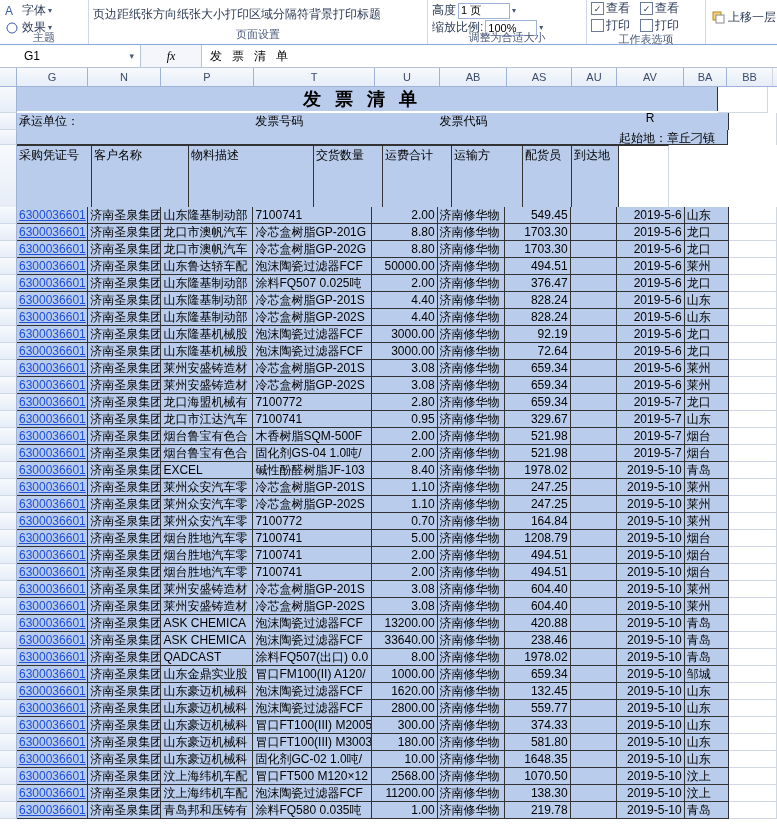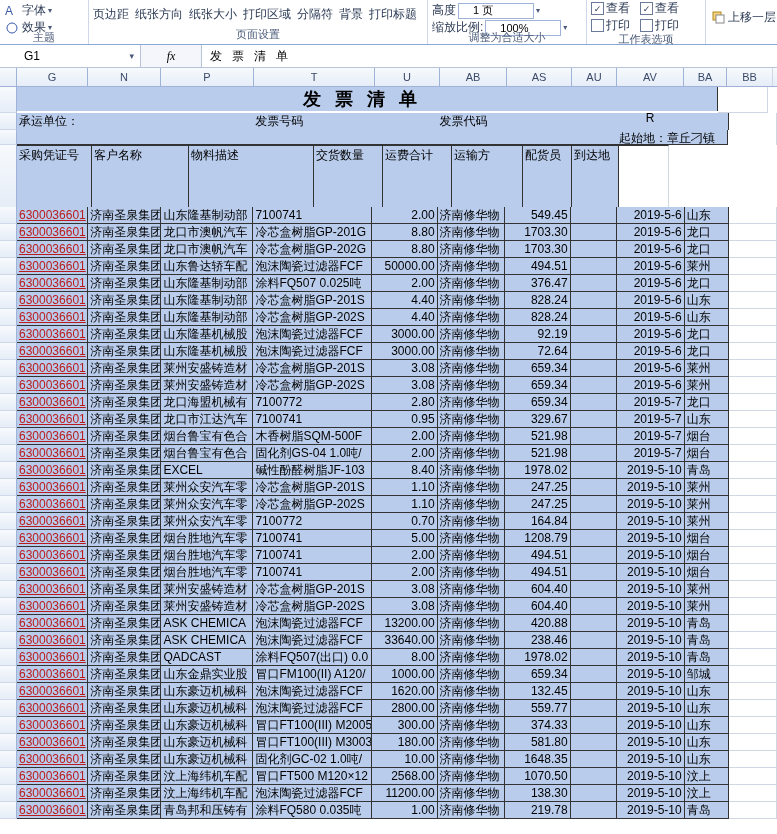--- a/index.html
+++ b/index.html
@@ -28,21 +28,20 @@
     padding: 2px 4px 0 4px;
     display: flex;
     flex-direction: column;
     justify-content: flex-start;
     position: relative;
     flex: 0 0 auto;
   }
   .ribbon-group .g-body {
     display: flex;
     align-items: center;
-    gap: 6px;
     height: 30px;
   }
   .ribbon-group .g-label {
     text-align: center;
     font-size: 11px;
     color: #4a5a78;
     padding-bottom: 2px;
   }
   .rb-item {
     display: flex;
@@ -62,21 +61,21 @@
     display: inline-flex;
     align-items: center;
     justify-content: center;
     font-size: 9px;
     color: #2b3a55;
     background: #fff;
   }
   .ribbon input[type=text] {
     height: 14px;
     border: 1px solid #9fb3d8;
-    padding: 0 14px;
+    padding: 0 2px;
     font-size: 11px;
     width: 46px;
   }
   .layers-icon { width:16px; height:16px; display:inline-block; }
   .layers-icon svg { width:16px; height:16px; }
 
   
   .fxbar {
     display: flex;
     align-items: stretch;
@@ -179,21 +178,21 @@
     border-bottom: none;
   }
   .hdr-row { height: 62px; }
   .hdr-row .cell {
     border-top: 1px solid #333;
     height: 62px;
     line-height: 14px;
     padding-top: 2px;
   }
   
-  .link { color: #b91c1c; text-decoration: underline; }
+  .link { color: #1d4ed8; text-decoration: underline; }
 
   
   .c0 { width: 70px; }   
   .c1 { width: 72px; }   
   .c2 { width: 92px; }   
   .c3 { width: 120px; }  
   .c4 { width: 64px; }   
   .c5 { width: 66px; }   
   .c6 { width: 64px; }   
   .c7 { width: 44px; }   

